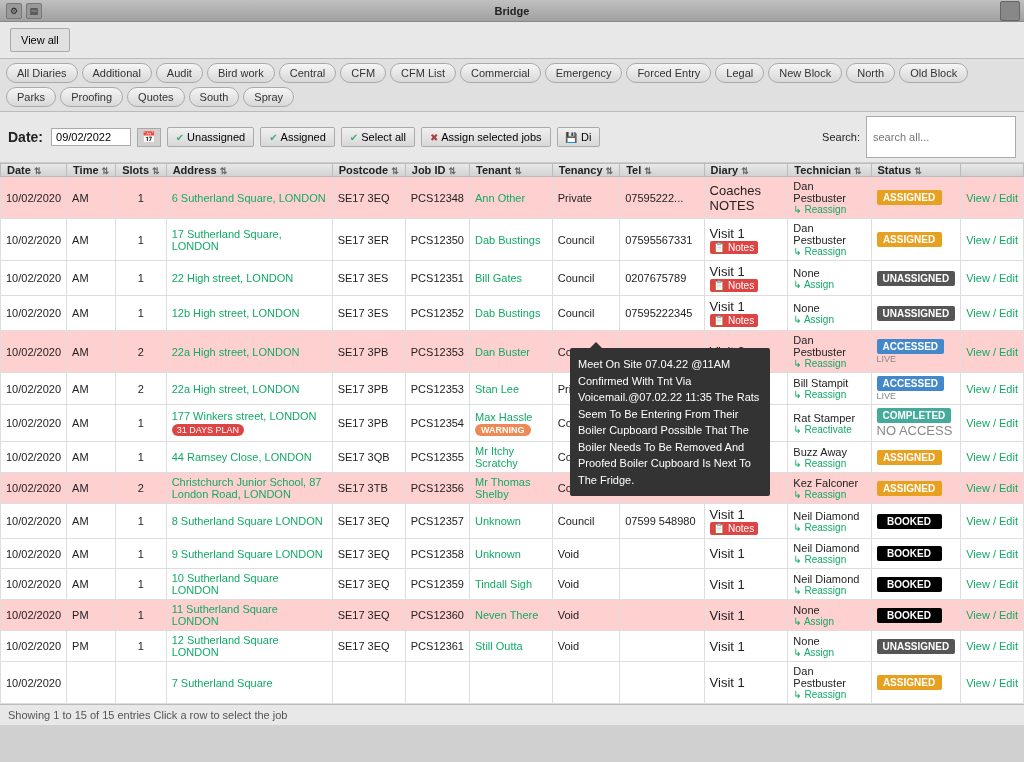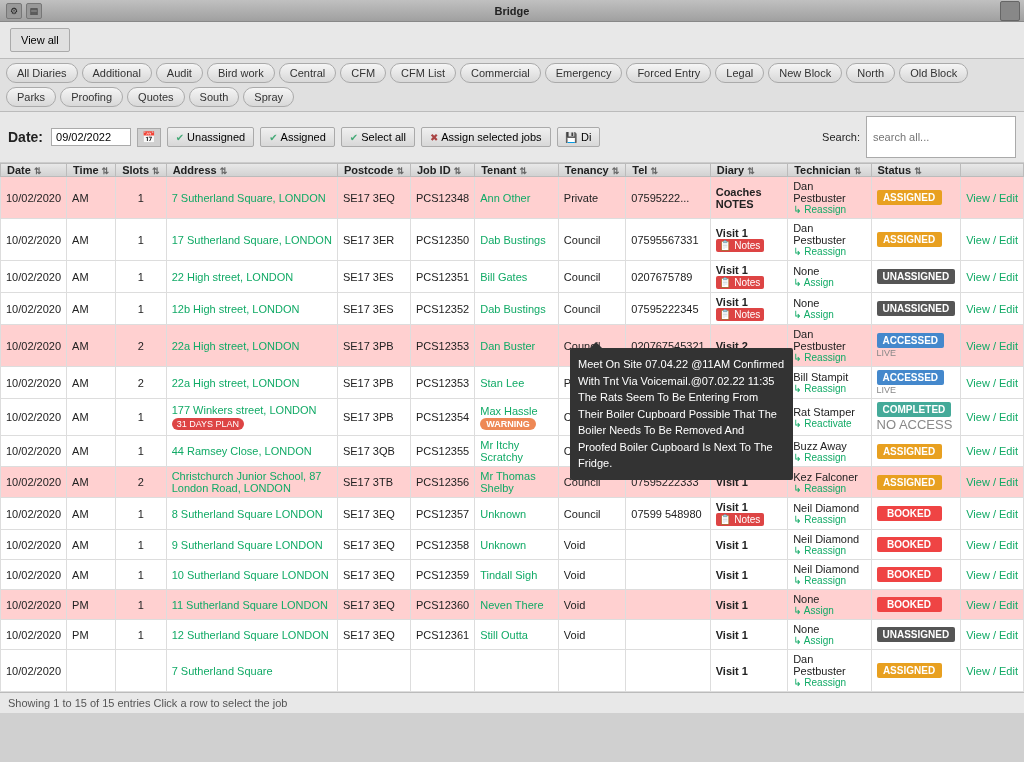--- a/index.html
+++ b/index.html
@@ -143,38 +143,38 @@
       font-size: 10px;
       font-weight: bold;
       color: #fff;
       text-align: center;
       min-width: 65px;
     }
     .badge-assigned { background: #e8a020; }
     .badge-unassigned { background: #555; }
     .badge-accessed { background: #4488cc; }
     .badge-completed { background: #4a9; }
-    .badge-booked { background: #ef4444; }
+    .badge-booked { background: #000000; }
     .view-edit-link { color: #1a6; text-decoration: none; font-size: 11px; white-space: nowrap; }
     .reassign-link { color: #1a6; font-size: 10px; text-decoration: none; display: block; }
     .assign-link { color: #1a6; font-size: 10px; text-decoration: none; display: block; }
     .reactivate-link { color: #1a6; font-size: 10px; text-decoration: none; display: block; }
     .live-text { font-size: 9px; color: #888; display: block; }
     .no-access-text { font-size: 13px; color: #888; display: block; }
     .notes-badge {
       display: inline-flex;
       align-items: center;
       gap: 2px;
       background: #d44;
       color: #fff;
       border-radius: 2px;
       padding: 1px 4px;
       font-size: 10px;
     }
-    .visit-text { font-size: 11px; font-weight: bold; }
+    .visit-text { font-size: 13px; }
     .warning-badge {
       display: inline-block;
       background: #e85;
       color: #fff;
       border-radius: 10px;
       padding: 1px 6px;
       font-size: 9px;
       font-weight: bold;
     }
     .days-label {
@@ -185,21 +185,21 @@
       padding: 1px 5px;
       font-size: 9px;
       margin-top: 2px;
     }
 
     
     .tooltip-overlay {
       position: absolute;
       top: 185px;
       left: 570px;
-      width: 223px;
+      width: 200px;
       background: #333;
       color: #fff;
       font-size: 11px;
       padding: 8px;
       border-radius: 2px;
       z-index: 100;
       line-height: 1.5;
     }
     .tooltip-arrow {
       position: absolute;
@@ -308,21 +308,21 @@
             <th>Technician <span class="sort-icon">⇅</span></th>
             <th>Status <span class="sort-icon">⇅</span></th>
             <th></th>
           </tr>
       </thead>
       <tbody id="tbody">
           <tr class="row-pink">
             <td>10/02/2020</td>
             <td>AM</td>
             <td style="text-align:center">1</td>
-            <td><a class="addr-link" href="#">7 Sutherland Square, LONDON</a></td>
+            <td><a class="addr-link" href="#">6 Sutherland Square, LONDON</a></td>
             <td>SE17 3EQ</td>
             <td>PCS12348</td>
             <td><a class="addr-link" href="#">Ann Other</a></td>
             <td>Private</td>
             <td>07595222...</td>
             <td><span class="visit-text">Coaches NOTES</span></td>
             <td>Dan Pestbuster<br><a class="reassign-link" href="#">↳ Reassign</a></td>
             <td><span class="status-badge badge-assigned">ASSIGNED</span></td>
             <td><a class="view-edit-link" href="#">View / Edit</a></td>
           </tr>

